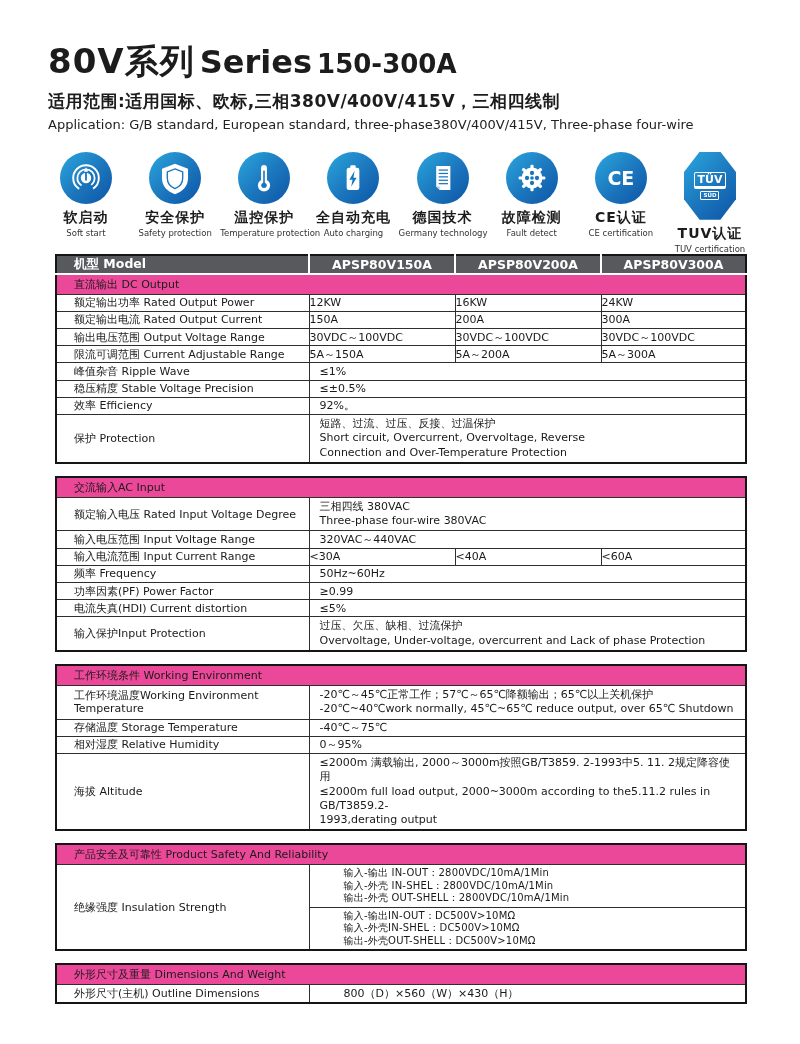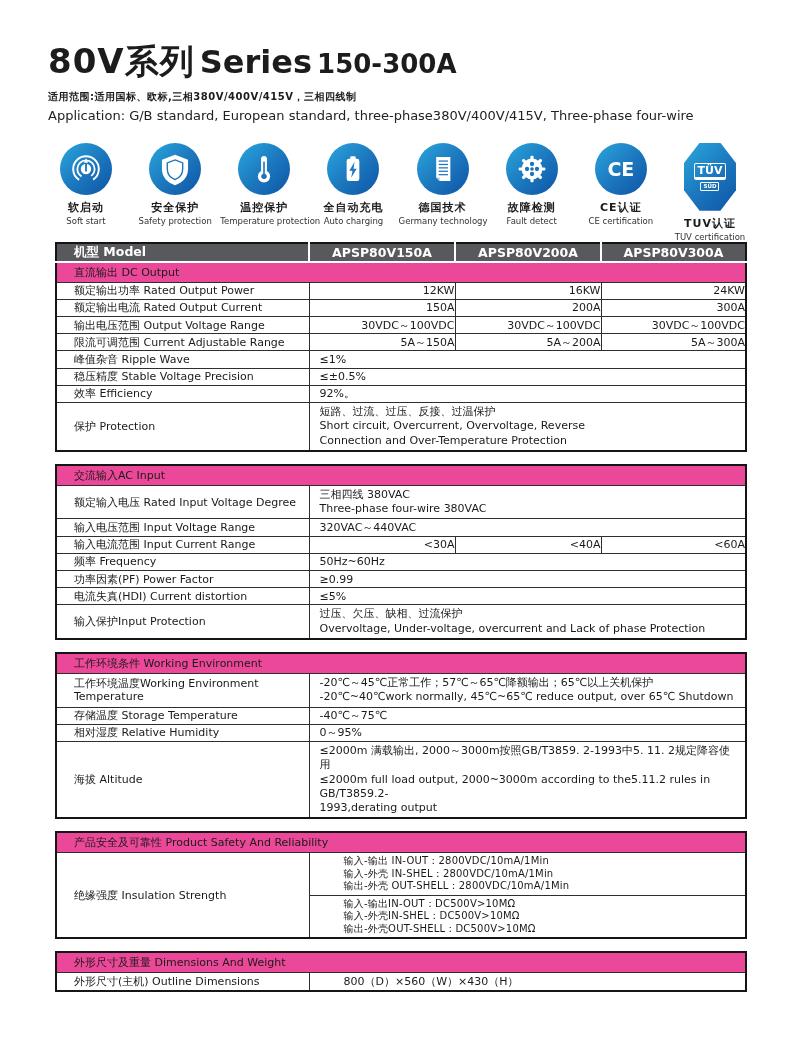--- a/index.html
+++ b/index.html
@@ -6,34 +6,34 @@
   html,body { width:800px; background:#fff; }
   body { height:1044px; overflow:hidden; font-family:"DejaVu Sans","Liberation Sans",sans-serif; color:#1c1c1c; }
   .page { position:relative; width:800px; height:1044px; }
 
   
   .title-block { padding:44px 0 0 48px; }
   .main-title { line-height:1.05; white-space:nowrap; }
   .main-title .t-zh { font-size:34px; font-weight:bold; letter-spacing:1px; }
   .main-title .t-en { font-size:32px; font-weight:bold; }
   .main-title .t-range { font-size:26px; font-weight:bold; }
-  .scope-zh { margin-top:10px; font-size:10px; font-weight:600; letter-spacing:0.5px; }
+  .scope-zh { margin-top:10px; font-size:17px; font-weight:600; letter-spacing:0.5px; }
   .scope-en { margin-top:4px; font-size:13px; color:#222; }
 
   
   .features { display:flex; justify-content:space-between; width:712px; margin:20px 0 0 42px; }
   .feature { width:88px; text-align:center; }
   .f-circle { width:52px; height:52px; margin:0 auto; border-radius:50%;
               background:linear-gradient(135deg,#2aa7de 0%,#1b75bc 55%,#0d55a6 100%);
               display:flex; align-items:center; justify-content:center; }
   .f-oct { width:52px; height:68px; margin:0 auto;
            background:linear-gradient(135deg,#2aa7de 0%,#1b75bc 55%,#0d55a6 100%);
            clip-path:polygon(30% 0,70% 0,100% 30%,100% 70%,70% 100%,30% 100%,0 70%,0 30%);
            display:flex; flex-direction:column; align-items:center; justify-content:center; }
-  .f-zh { margin-top:5px; font-size:11px; font-weight:600; letter-spacing:1px; }
+  .f-zh { margin-top:5px; font-size:14px; font-weight:600; letter-spacing:1px; }
   .f-en { font-size:8.5px; color:#333; margin-top:1px; white-space:nowrap; }
   .ce-text { color:#fff; font-size:19px; font-weight:bold; letter-spacing:0px; font-style:normal; }
   .tuv-box { border:1.5px solid #fff; border-radius:2px; padding:0 3px; color:#fff; font-weight:bold;
              font-size:11px; line-height:13px; letter-spacing:0; border-bottom-width:3px; }
   .sud-box { margin-top:2px; border:1px solid #fff; border-radius:1px; padding:0 2px; color:#fff;
              font-size:5.5px; line-height:7px; font-weight:bold; }
 
   
   .tech-title { margin:26px 0 10px 48px; }
   .tech-title .tz { font-size:17px; font-weight:bold; letter-spacing:2px; }
@@ -44,21 +44,21 @@
                font-size:11px; color:#1a1a1a; }
   table.spec { border:2px solid #151515; }
   table.spec td, table.spec th { border:1px solid #2e2e2e; vertical-align:middle; }
   tr.model-row th { background:#58595c; color:#fff; font-weight:bold; font-size:12.5px;
                     height:18px; border:1px solid #58595c; }
   tr.model-row th.label-th { text-align:left; padding-left:17px; }
   tr.model-row th + th { border-left:2px solid #fff; }
   tr.model-row { border-bottom:2px solid #fff; }
   tr.section-row td { background:#ec4899; padding:2px 4px 2px 17px; font-size:11px; height:16px; }
   td.lbl { padding:1.5px 4px 1.5px 17px; height:16px; line-height:1.2; }
-  td.ctr { text-align:right; }
+  td.ctr { text-align:left; }
   td.spanval { padding-left:10px; }
   td.mline { padding:2px 6px 2px 10px; }
   td.mline div { line-height:1.3; }
   td.grp { padding:2px 6px 2px 34px; font-size:10px; }
   td.grp div { line-height:1.25; letter-spacing:0.2px; }
   .svgicon { display:block; }
 </style>
 </head>
 <body>
 

